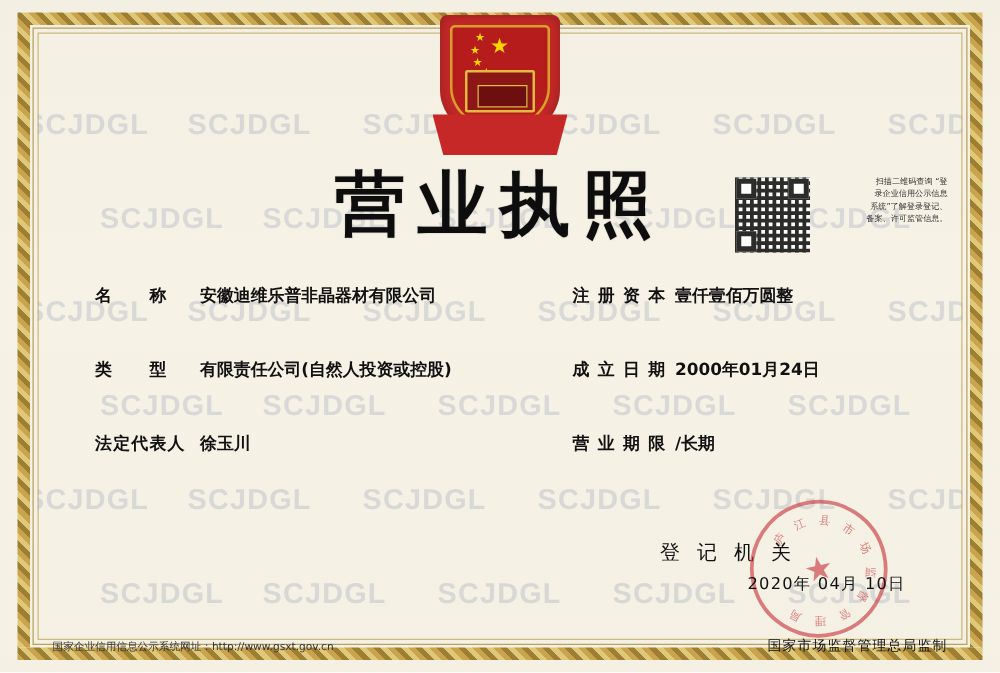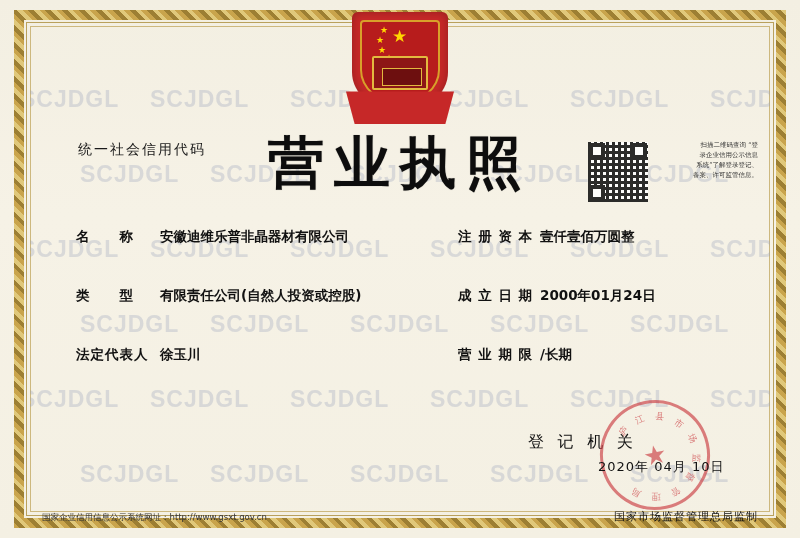--- a/index.html
+++ b/index.html
@@ -359,21 +359,20 @@
     <div class="inner-shield"></div>
     <div class="star-big">★</div>
     <div class="star-s" style="left:40px; top:14px;">★</div>
     <div class="star-s" style="left:36px; top:24px;">★</div>
     <div class="star-s" style="left:38px; top:34px;">★</div>
     <div class="star-s" style="left:45px; top:42px;">★</div>
     <div class="gate"></div>
     <div class="ribbon"></div>
   </div>
 
-  <div class="credit-label">统一社会信用代码</div>
 
   <div class="main-title">营业执照</div>
 
   <div class="qr-wrap">
     <div class="qr">
       <div class="finder f1"></div>
       <div class="finder f2"></div>
       <div class="finder f3"></div>
     </div>
     <div class="qr-note" id="qr-note">

